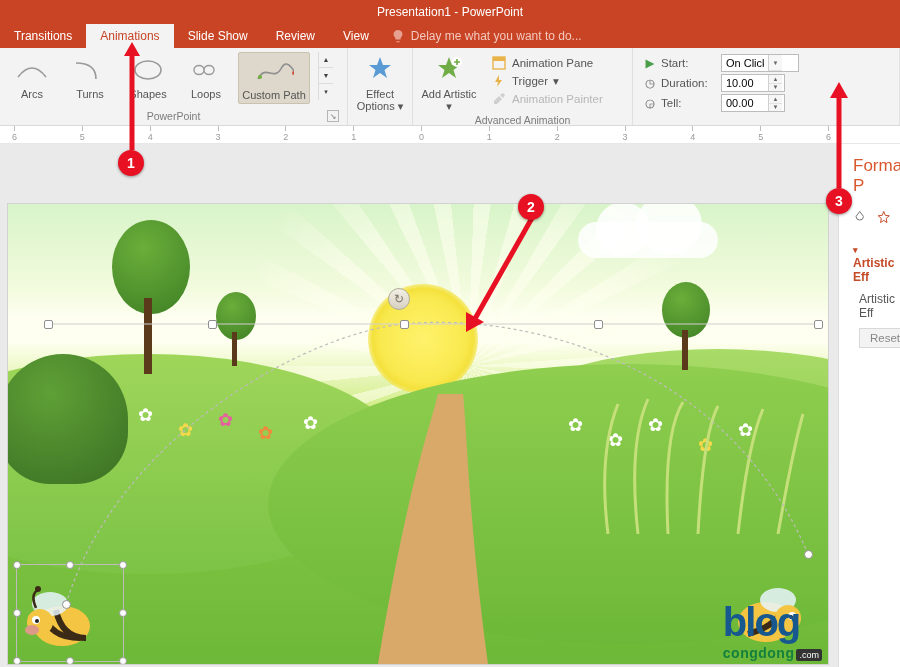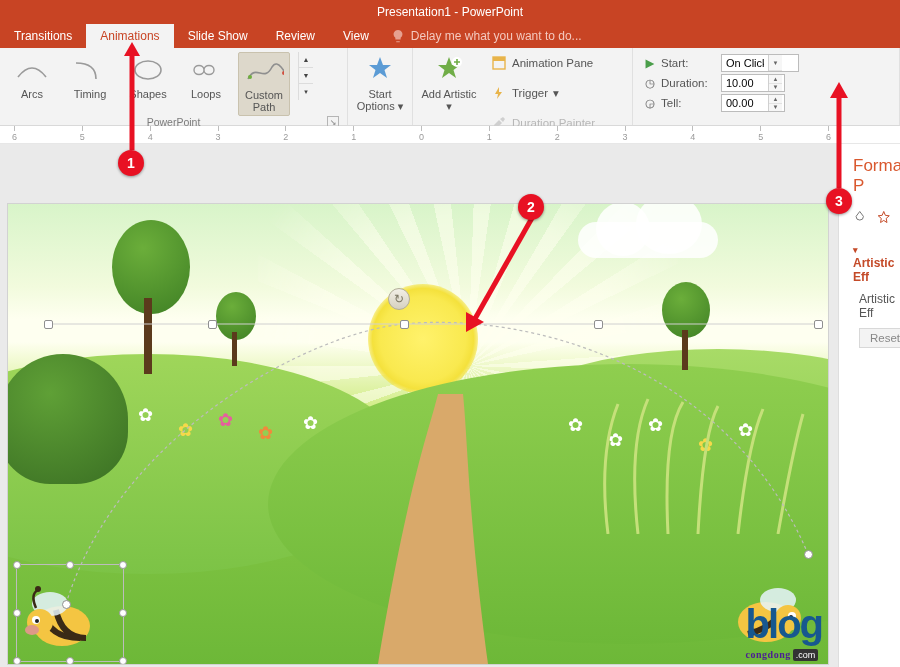--- a/index.html
+++ b/index.html
@@ -19,21 +19,21 @@
 .ribbon { height: 78px; background: #f3f3f3; border-bottom: 1px solid #d9d9d9; display: flex; position: relative; }
 .group { border-right: 1px solid #e0e0e0; padding: 4px 6px 2px; display: flex; flex-direction: column; justify-content: space-between; }
 .group-row { display: flex; gap: 6px; align-items: flex-start; }
 .big-btn { width: 52px; display: flex; flex-direction: column; align-items: center; gap: 2px; padding: 2px; border-radius: 2px; cursor: pointer; }
 .big-btn .glyph { width: 40px; height: 32px; display: flex; align-items: center; justify-content: center; }
 .big-btn.selected { background: #ddd8cb; border: 1px solid #c9c2ae; }
 .big-btn .label { font-size: 11px; color: #555; text-align: center; line-height: 1.1; }
 .group-label { font-size: 10.5px; color: #7c7c7c; text-align: center; padding-bottom: 1px; position: relative; }
 .group-label .launcher { position: absolute; right: 2px; bottom: 1px; width: 12px; height: 12px; border: 1px solid #b5b5b5; font-size: 8px; display: flex; align-items: center; justify-content: center; cursor: pointer; }
 
-.adv-col { display: flex; flex-direction: column; gap: 12px; padding: 2px 4px; }
+.adv-col { display: flex; flex-direction: column; gap: 0; padding: 2px 4px; }
 .adv-item { display: flex; align-items: center; gap: 5px; font-size: 11.5px; color: #555; padding: 1px 2px; cursor: pointer; border-radius: 2px; }
 .adv-item.disabled { color: #b7b7b7; cursor: default; }
 .adv-item .ic { width: 16px; height: 16px; display: flex; align-items: center; justify-content: center; }
 
 .timing-col { display: flex; flex-direction: column; gap: 2px; padding: 2px 4px; }
 .timing-row { display: flex; align-items: center; gap: 4px; font-size: 11.5px; }
 .timing-row .tl { width: 56px; color: #555; }
 .timing-row .ic { width: 14px; text-align: center; color: #666; }
 .spin { display: flex; align-items: stretch; border: 1px solid #bcbcbc; height: 18px; background: #fff; min-width: 64px; }
 .spin input { border: none; width: 46px; padding: 0 4px; font-size: 11px; outline: none; }
@@ -116,21 +116,21 @@
 .mp-handle { position: absolute; width: 9px; height: 9px; background: #fff; border: 1px solid #8f8f8f; border-radius: 2px; }
 .anim-badge { position: absolute; left: 380px; top: 84px; width: 22px; height: 22px; border-radius: 50%; background: linear-gradient(#f2efe6,#d6d1c0); border: 1px solid #b2ad98; display:flex;align-items:center;justify-content:center;color:#7b7662;font-size:12px; }
 
 
 .callout { position: absolute; width: 26px; height: 26px; background: #e81123; border-radius: 50%; color: #fff; display: flex; align-items: center; justify-content: center; font-size: 14px; font-weight: 600; box-shadow: 0 1px 3px rgba(0,0,0,.4); z-index: 50; }
 .arrow { position: absolute; z-index: 49; }
 
 
 .watermark { position: absolute; right: 16px; bottom: 6px; z-index: 30; font-family: Arial; margin-left: 20px; }
 .watermark .blog { font-size: 40px; font-weight: 900; color: #17588f; letter-spacing: -2px; }
-.watermark .cd { font-size: 10px; color: #4c1d95; font-weight: 700; letter-spacing: .5px; font-family: Liberation Serif, serif; }
+.watermark .cd { font-size: 14px; color: #15803d; font-weight: 700; letter-spacing: .5px; }
 .watermark .com { background:#333;color:#fff;font-size:9px;padding:1px 3px;border-radius:2px;margin-left:2px; }
 </style>
 </head>
 <body>
 
 <div class="titlebar">
   <span>Presentation1 - PowerPoint</span>
 </div>
 
 <div class="tabs">
@@ -158,39 +158,39 @@
             </svg>
           </div>
         <div class="label">Arcs</div>
       </div>
       <div class="big-btn">
         <div class="glyph">
             <svg width="40" height="26">
               <path d="M6 6 Q26 6 26 22" stroke="#9a9a9a" stroke-width="1.6" fill="none"></path>
             </svg>
           </div>
-        <div class="label">Timing</div>
+        <div class="label">Turns</div>
       </div>
       <div class="big-btn">
         <div class="glyph">
             <svg width="40" height="26">
               <ellipse cx="20" cy="13" rx="13" ry="9" stroke="#9a9a9a" stroke-width="1.6" fill="none"></ellipse>
             </svg>
           </div>
         <div class="label">Shapes</div>
       </div>
       <div class="big-btn">
         <div class="glyph">
             <svg width="40" height="26">
               <path d="M8 13c0-6 10-6 10 0s10 6 10 0-10-6-10 0-10 6-10 0z" stroke="#9a9a9a" stroke-width="1.4" fill="none"></path>
             </svg>
           </div>
         <div class="label">Loops</div>
       </div>
-      <div class="big-btn selected" style="width:52px">
+      <div class="big-btn selected" style="width:72px">
         <div class="glyph">
             <svg width="46" height="28">
               <path d="M4 22 C12 6 20 26 28 10 34 0 42 18 42 18" stroke="#8f8f8f" stroke-width="1.6" fill="none"></path>
               <circle cx="6" cy="20" r="2" fill="#6fae3e"></circle>
               <circle cx="40" cy="16" r="2" fill="#d05040"></circle>
             </svg>
           </div>
         <div class="label">Custom Path</div>
       </div>
       <div style="display:flex;flex-direction:column;border-left:1px solid #dcdcdc;margin-left:2px">
@@ -202,21 +202,21 @@
     <div class="group-label"><span>PowerPoint</span><span class="launcher">↘</span></div>
   </div>
 
   <div class="group" style="flex:0 0 60px">
     <div class="big-btn" style="width:52px">
       <div class="glyph">
           <svg width="30" height="30">
             <path d="M15 2l3 8h8l-6.5 5 2.5 8-7-5-7 5 2.5-8L4 10h8z" fill="#5b9bd5"></path>
           </svg>
         </div>
-      <div class="label"><span>Start Options</span> ▾</div>
+      <div class="label"><span>Effect Options</span> ▾</div>
     </div>
     <div class="group-label"></div>
   </div>
 
   <div class="group" style="flex:0 0 220px">
     <div class="group-row" style="align-items:flex-start">
       <div class="big-btn" style="width:60px">
         <div class="glyph">
             <svg width="30" height="30">
               <path d="M15 2l3 8h8l-6.5 5 2.5 8-7-5-7 5 2.5-8L4 10h8z" fill="#70ad47"></path>
@@ -241,21 +241,21 @@
                 <path d="M7 1L3 8h3l-1 5 5-7H7z" fill="#e8b44a"></path>
               </svg>
             </span><span>Trigger</span> ▾</div>
         <div class="adv-item disabled">
             <span class="ic">
               <svg width="14" height="14">
                 <path d="M2 9l5-5 3 3-5 5H2z" fill="#cfcfcf"></path>
                 <path d="M8 3l3-2 2 2-2 3" fill="#cfcfcf"></path>
               </svg>
             </span>
-            <span>Duration Painter</span>
+            <span>Animation Painter</span>
           </div>
       </div>
     </div>
     <div class="group-label">Advanced Animation</div>
   </div>
 
   <div class="group" style="flex:1">
     <div class="timing-col">
       <div class="timing-row">
         <span class="ic" style="color:#4a9e4a">▶</span>

